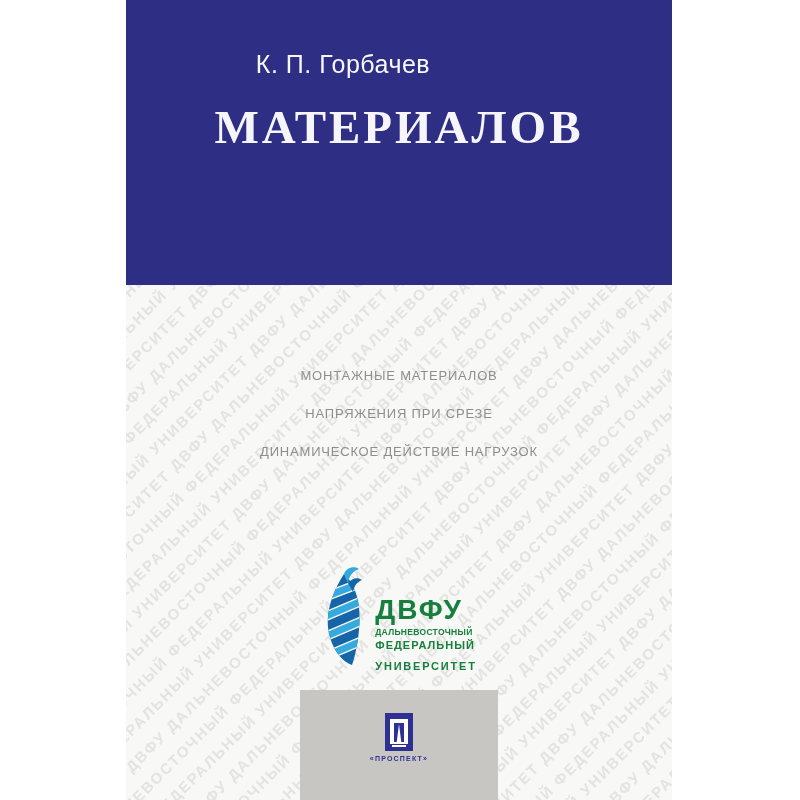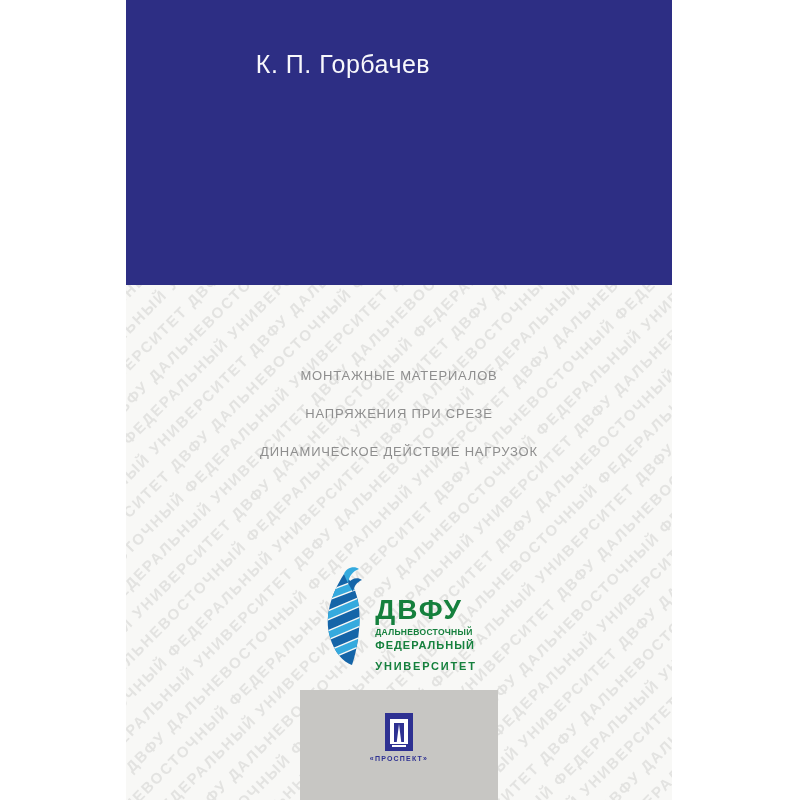--- a/index.html
+++ b/index.html
@@ -183,17 +183,18 @@
           <rect x="9" y="29" width="10" height="2" fill="#ffffff"></rect>
           <rect x="7" y="32" width="14" height="2" fill="#ffffff"></rect>
         </svg>
         <div class="pub-name">«ПРОСПЕКТ»</div>
       </div>
     </div>
 
     <div class="blue-panel">
       <div class="author">К. П. Горбачев</div>
       <div class="title">
+        <div>МАТЕРИАЛОВ</div>
       </div>
     </div>
 
   </div>
 </div>
 
 </body></html>

